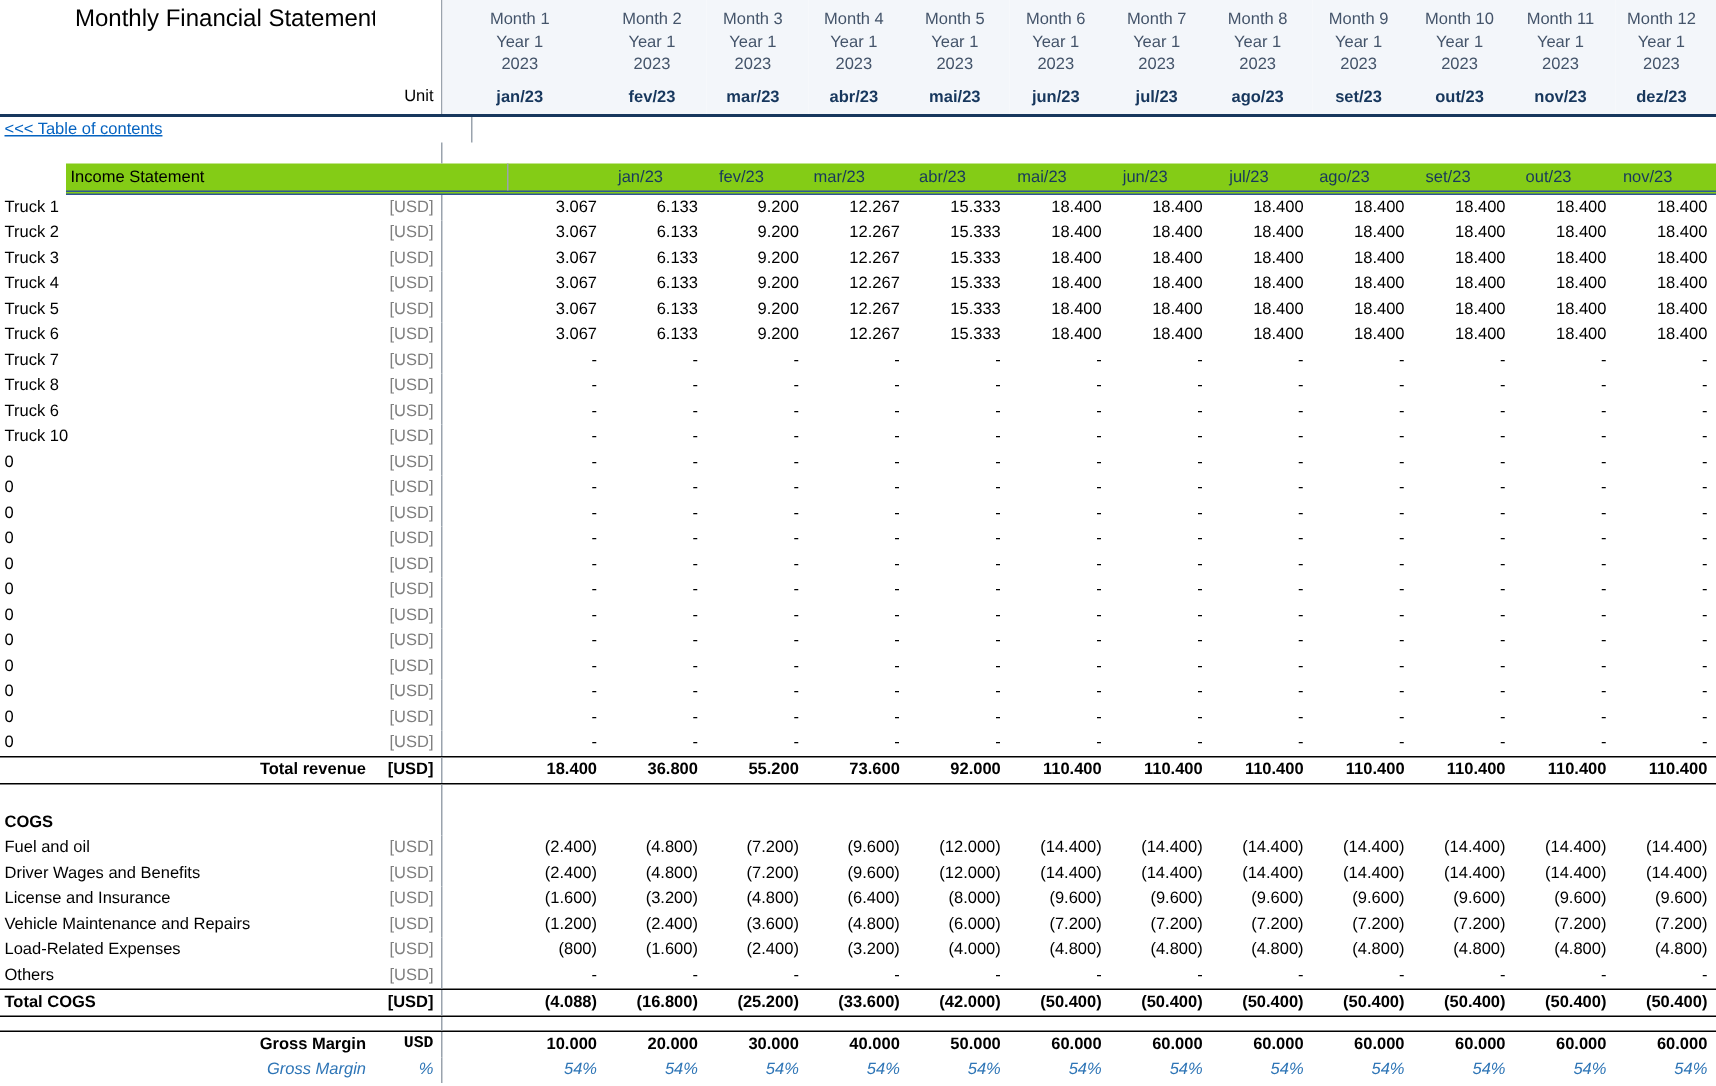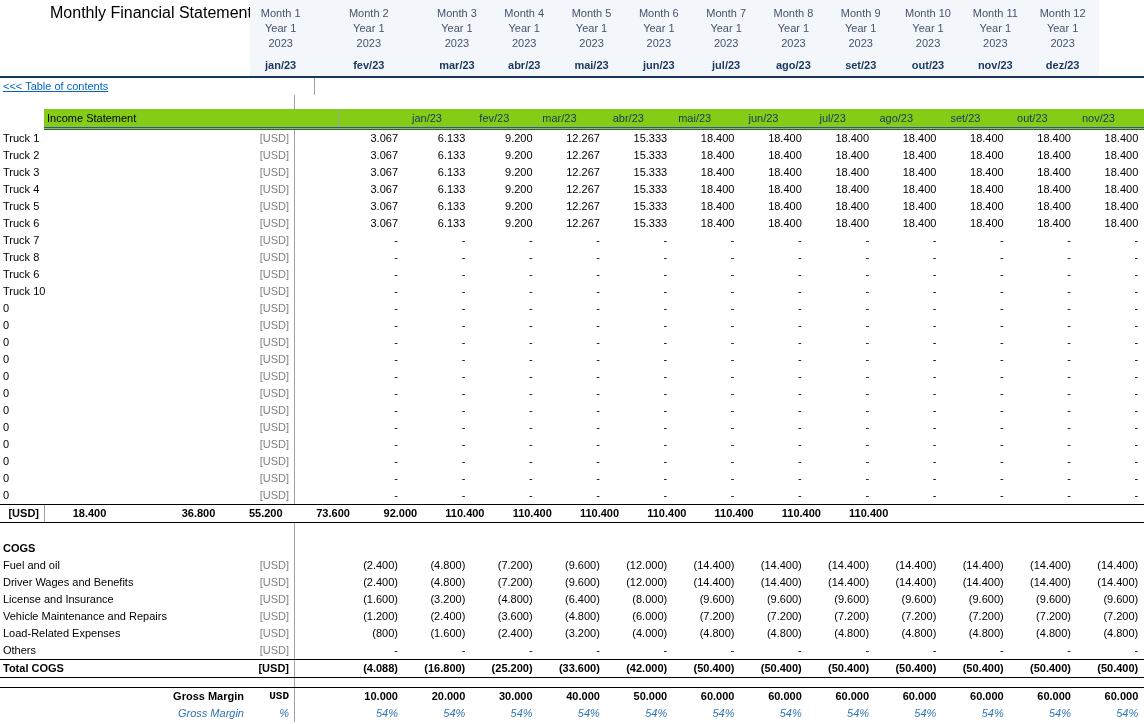--- a/index.html
+++ b/index.html
@@ -51,20 +51,23 @@
 </style>
 </head>
 <body>
 
 <div class="sheet">
 
   <div class="row header" id="header-row">
     <div class="c-label">
       <div class="title">Monthly Financial Statements</div>
     </div>
+    <div class="c-unit">
+      <span>Unit</span>
+    </div>
 
   <div class="c-val mcol">
         <div class="m-name">Month 1</div>
         <div class="m-year">Year 1</div>
         <div class="m-cal">2023</div>
         <div class="m-date">jan/23</div>
       </div>
       <div class="c-val mcol">
         <div class="m-name">Month 2</div>
         <div class="m-year">Year 1</div>
@@ -512,20 +515,21 @@
         <div class="c-val">-</div>
         <div class="c-val">-</div>
         <div class="c-val">-</div>
         <div class="c-val">-</div>
         <div class="c-val">-</div>
         <div class="c-val">-</div>
         <div class="c-val">-</div>
         <div class="c-val">-</div>
       </div>
       <div class="row total-right">
+        <div class="c-label">Total revenue</div>
         <div class="c-unit">[USD]</div>
         <div class="c-val">18.400</div>
         <div class="c-val">36.800</div>
         <div class="c-val">55.200</div>
         <div class="c-val">73.600</div>
         <div class="c-val">92.000</div>
         <div class="c-val">110.400</div>
         <div class="c-val">110.400</div>
         <div class="c-val">110.400</div>
         <div class="c-val">110.400</div>

